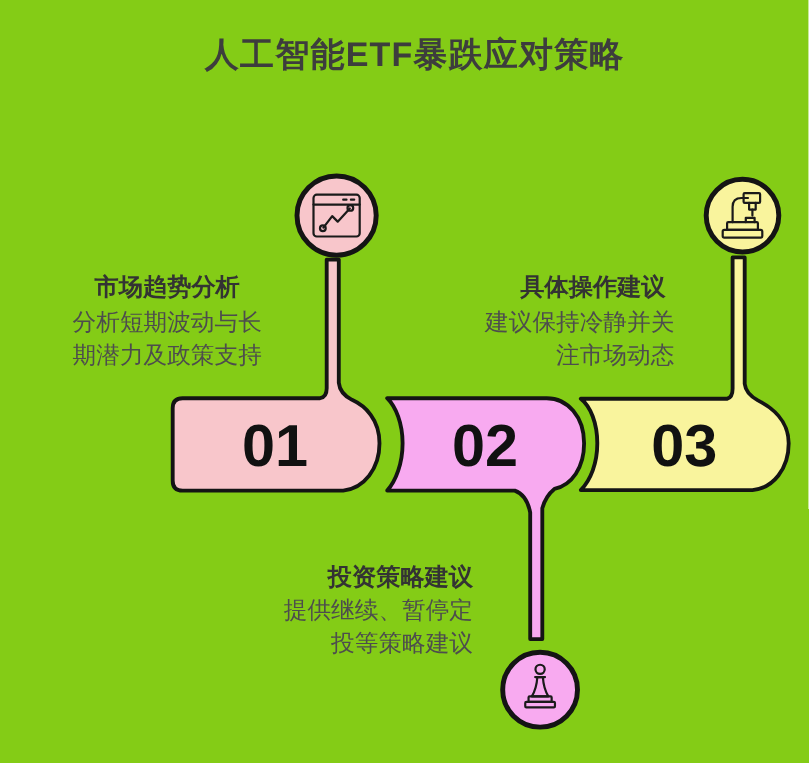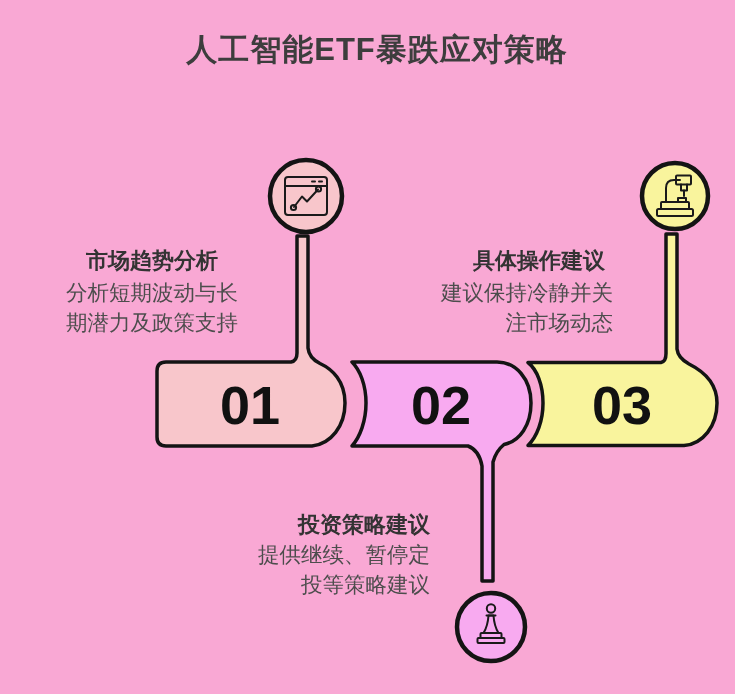--- a/index.html
+++ b/index.html
@@ -1,16 +1,16 @@
 <!DOCTYPE html>
 <html><head>
 <meta charset="utf-8">
 <style>
   html,body{margin:0;padding:0;background:#ffffff;}
-  .stage{position:relative;width:735px;height:694px;background:#f9a8d4;overflow:hidden;
+  .stage{position:relative;width:735px;height:694px;background:#84cc16;overflow:hidden;
          font-family:"Liberation Sans",sans-serif;}
   svg text{font-family:"Liberation Sans",sans-serif;}
   .main-title{font-size:31px;font-weight:bold;fill:#3d3d3d;letter-spacing:1px;}
   .step-number{font-size:54px;font-weight:bold;fill:#111111;}
   .label-title{font-size:22px;font-weight:bold;fill:#333333;}
   .label-desc{font-size:21.5px;fill:#4d4d4d;}
   .banner{stroke:#141414;stroke-width:3.5;stroke-linejoin:round;}
   .icon-circle{stroke:#141414;stroke-width:4.5;}
   .icon-art{stroke:#1a1a1a;stroke-width:2;fill:none;stroke-linecap:round;stroke-linejoin:round;}
 </style>

